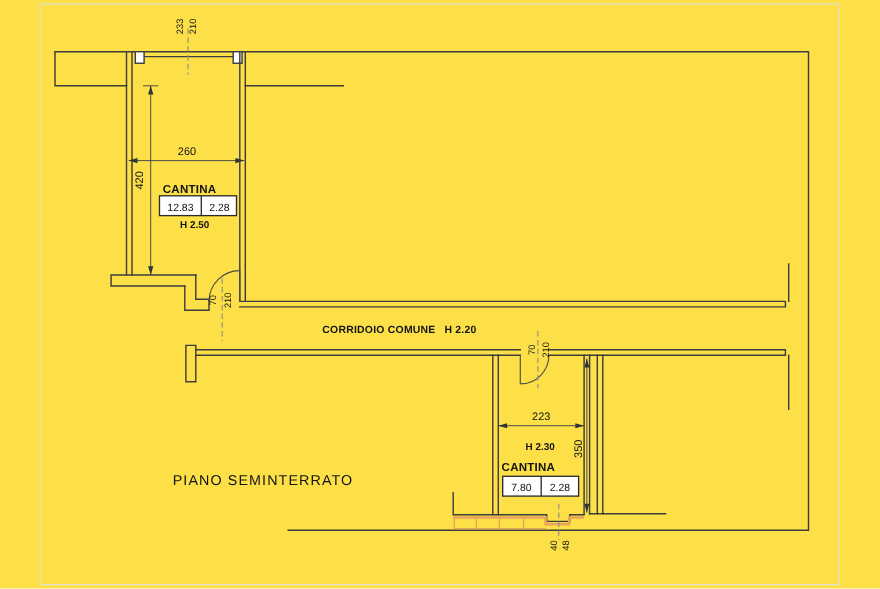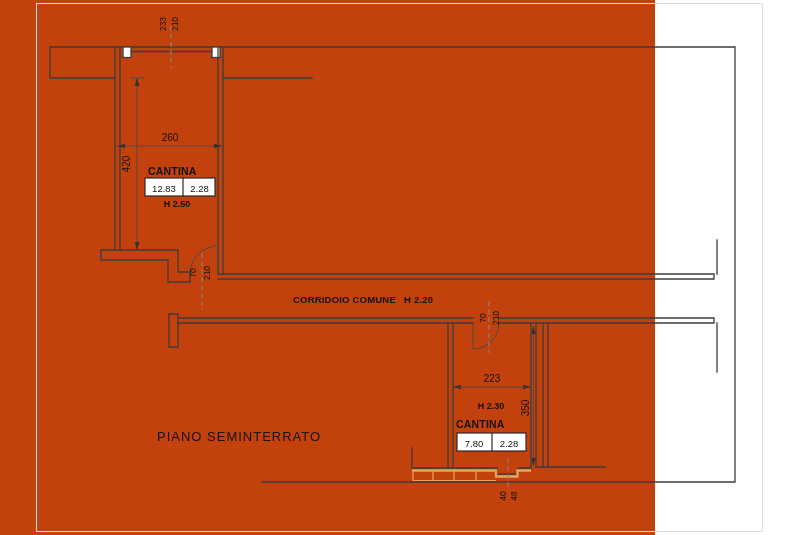--- a/index.html
+++ b/index.html
@@ -1,16 +1,16 @@
 <!DOCTYPE html>
 <html><head>
 <meta charset="utf-8">
 <style>
   html,body{margin:0;padding:0;background:#ffffff;}
-  .stage{width:655px;height:535px;position:relative;background:#c2410c;}
+  .stage{width:800px;height:535px;position:relative;background:#fde047;}
   svg text{font-family:"Liberation Sans", sans-serif;fill:#141414;}
   .dim{font-size:10px;}
   .dimsm{font-size:8.5px;}
   .tbl{font-size:9.5px;}
   .room{font-size:10.5px;font-weight:bold;letter-spacing:.2px;}
   .hlab{font-size:9px;font-weight:bold;}
   .corr{font-size:9.5px;font-weight:bold;letter-spacing:.2px;}
   .title{font-size:13px;letter-spacing:1px;}
   .mid{text-anchor:middle;}
 </style>

